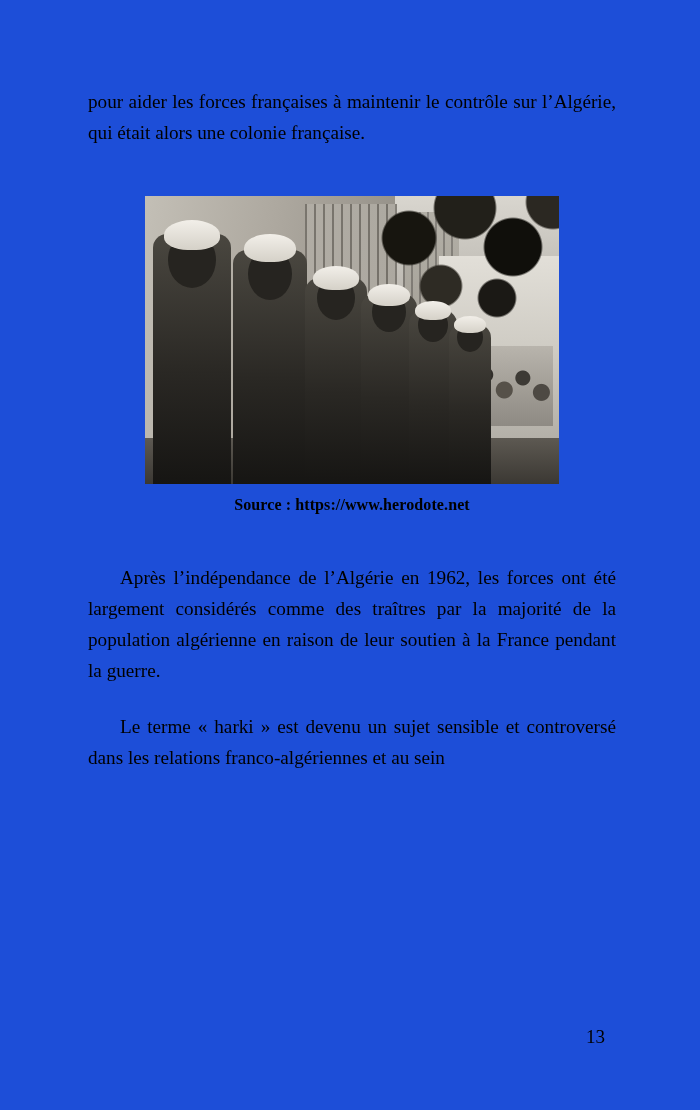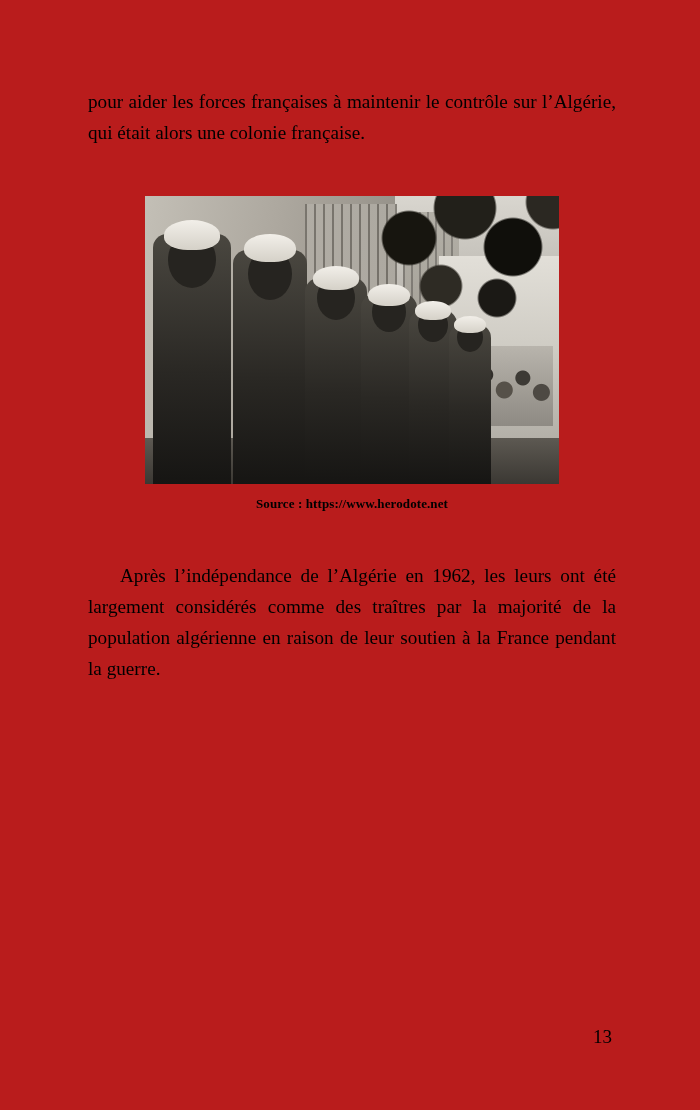--- a/index.html
+++ b/index.html
@@ -13,21 +13,21 @@
     position: relative;
     font-family: "Liberation Serif", serif;
     color: #000000;
     overflow: hidden;
   }
   .page {
     position: absolute;
     top: 0; left: 0;
     width: 700px;
     height: 1110px;
-    background: #b91c1c;
+    background: #1d4ed8;
   }
   .content {
     position: absolute;
     left: 88px;
     top: 86px;
     width: 528px;
   }
   p.para {
     margin: 0 0 0 0;
     font-size: 19.2px;
@@ -135,28 +135,28 @@
   }
   .turban {
     position: absolute;
     left: 50%;
     transform: translateX(-50%);
     border-radius: 50% 50% 42% 42%;
     background: linear-gradient(180deg, #f2efe9 0%, #d5d1c8 100%);
   }
   .figcaption {
     margin-top: 12px;
-    font-size: 13px;
+    font-size: 16px;
     font-weight: bold;
     text-align: center;
     letter-spacing: .1px;
   }
   .page-number {
     position: absolute;
-    right: 88px;
+    right: 95px;
     bottom: 62px;
     font-size: 19px;
   }
 </style>
 </head>
 <body>
 
 <div class="page">
 
   <div class="content">
@@ -200,20 +200,21 @@
         <div class="soldier" style="left:304px; width:42px; height:160px;">
           <div class="head" style="width:26px;height:30px;"></div>
           <div class="turban" style="top:-8px;width:32px;height:17px;"></div>
         </div>
       </div>
       <div class="figcaption">Source : https://www.herodote.net</div>
     </div>
 
     <div class="gap-med" style="height:48px;"></div>
 
-    <p class="para indent">Après l’indépendance de l’Algérie en 1962, les leurs ont été largement considérés comme des traîtres par la majorité de la population algérienne en raison de leur soutien à la France pendant la guerre.</p>
+    <p class="para indent">Après l’indépendance de l’Algérie en 1962, les forces ont été largement considérés comme des traîtres par la majorité de la population algérienne en raison de leur soutien à la France pendant la guerre.</p>
 
     <div class="gap-small" style="height:24px;"></div>
 
+    <p class="para indent">Le terme « harki » est devenu un sujet sensible et controversé dans les relations franco-algériennes et au sein</p>
   </div>
 
   <div class="page-number">13</div>
 </div>
 
 </body></html>

